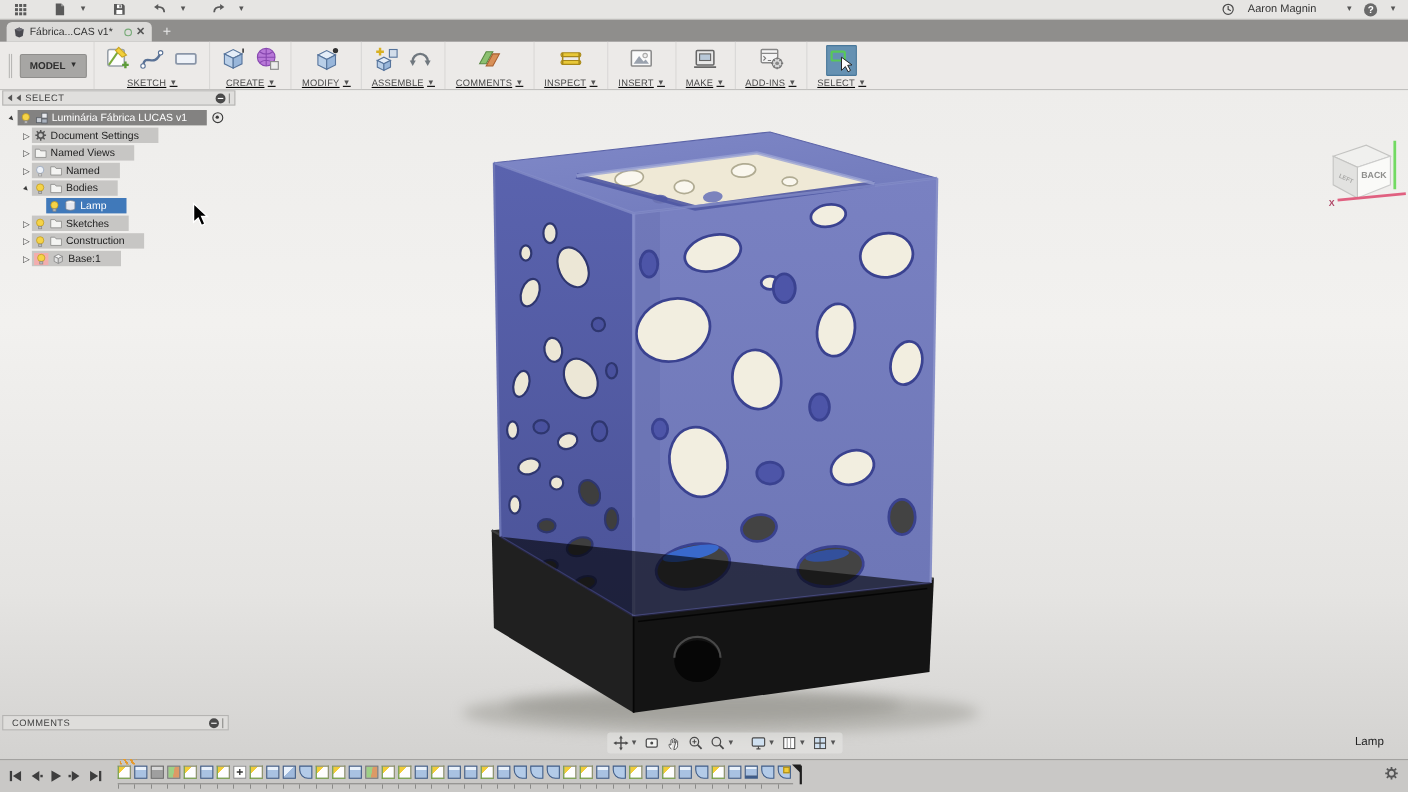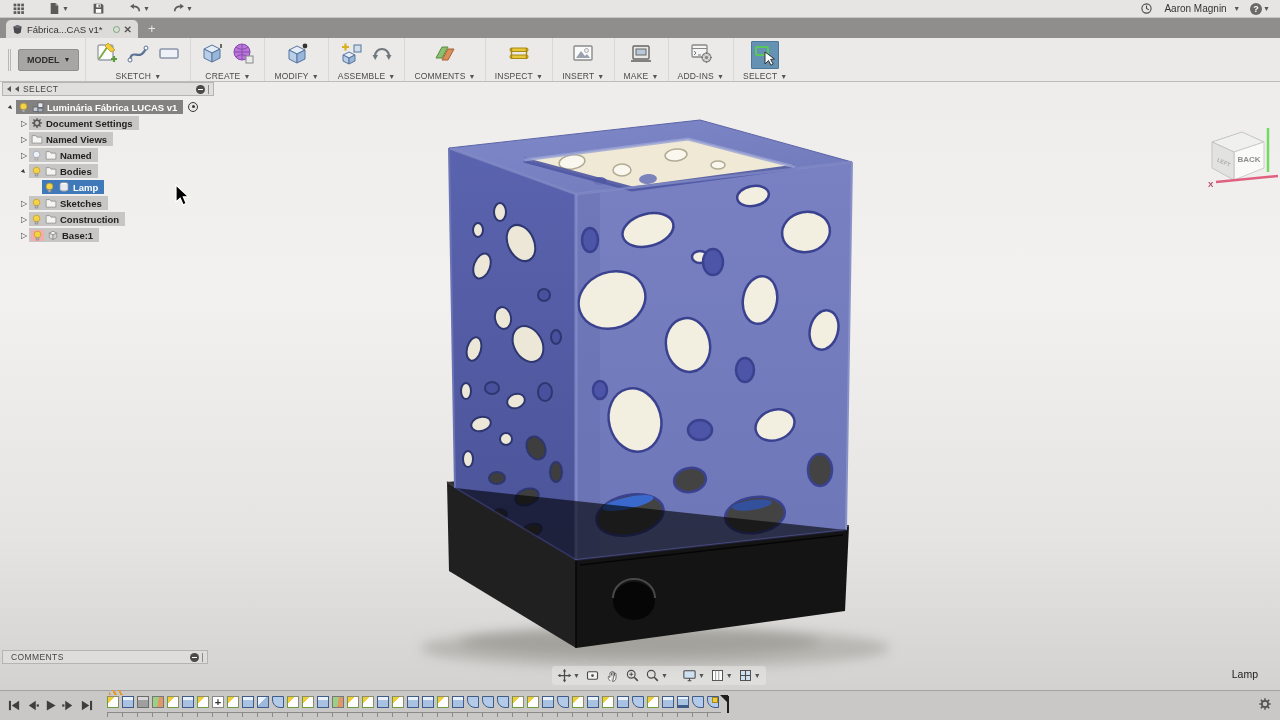--- a/index.html
+++ b/index.html
@@ -1,40 +1,40 @@
 <!DOCTYPE html>
 <html><head>
 <meta charset="utf-8">
 <style>
   * { margin:0; padding:0; box-sizing:border-box; }
   html,body { width:1280px; height:720px; overflow:hidden; font-family:"Liberation Sans", sans-serif; background:#d8d7d5; }
 
   
   #topbar { height:18px; background:#e6e5e3; border-bottom:1px solid #c6c5c3; display:flex; align-items:center; padding:0 10px; gap:4px; }
-  .tb-btn { height:16px; min-width:16px; display:inline-flex; align-items:center; justify-content:center; gap:1px; cursor:default; }
+  .tb-btn { height:16px; min-width:16px; display:inline-flex; align-items:center; justify-content:center; gap:11px; cursor:default; }
   .tb-btn svg { width:13px; height:13px; }
   .caret { font-size:7px; color:#555; line-height:1; }
   .tb-gap { width:14px; }
   #topbar .right { margin-left:auto; display:flex; align-items:center; gap:10px; }
   #user-name { font-size:10px; color:#333; }
   .helpcirc { width:12px; height:12px; border-radius:50%; background:#6a6a6a; color:#fff; font-size:9px; font-weight:bold; display:inline-flex; align-items:center; justify-content:center; }
 
   
   #tabbar { height:20px; background:#8f8e8c; display:flex; align-items:flex-end; padding-left:6px; }
   .tab { height:18px; width:132px; background:#dcdbd9; border-radius:5px 5px 0 0; display:flex; align-items:center; gap:4px; padding:0 6px; font-size:9.5px; color:#333; }
   .tab svg { width:11px; height:11px; flex:0 0 auto; }
   .tab .sync { width:7px; height:7px; border:1.5px solid #76aa76; border-radius:50%; margin-left:auto; }
   .tab .close { font-size:10px; color:#555; font-weight:bold; }
   .newtab { color:#e8e8e8; font-size:13px; margin:0 0 2px 10px; }
 
   
   #toolbar { height:44px; background:#eceae8; border-bottom:1px solid #bdbcba; display:flex; align-items:stretch; }
   .grip { width:3px; border-left:1px solid #b8b7b5; border-right:1px solid #b8b7b5; height:22px; margin:11px 7px 0 8px; }
   #model-btn { align-self:center; background:#a7a6a4; border:1px solid #8f8e8c; border-radius:2px; color:#2e2e2e; font-size:9px; font-weight:bold; padding:5px 8px; display:flex; gap:4px; align-items:center; margin-right:6px; }
-  .tgroup { display:flex; flex-direction:column; align-items:center; justify-content:space-between; padding:3px 9px 0; border-left:1px solid #d9d8d6; }
+  .tgroup { display:flex; flex-direction:column; align-items:center; justify-content:flex-start; padding:3px 9px 0; border-left:1px solid #d9d8d6;text-decoration:underline; }
   .tgroup.active-group {}
   .tgroup .gicons { height:28px; display:flex; align-items:center; gap:7px; }
   .tgroup .gicons svg { width:24px; height:24px; }
   .tgroup .glabel { font-size:8.5px; color:#4a4a4a; margin-top:1px; display:flex; gap:3px; align-items:center; letter-spacing:.2px; }
   .sel-ic { background:#6591b2; border:1px solid #49789a; padding:1px; border-radius:1px; }
   .sel-ic svg { display:block; }
 
   
   #canvas { position:relative; height:608px; background:linear-gradient(180deg,#eeedeb 0%,#f2f1ef 35%,#e5e4e2 75%,#d3d2d0 100%); overflow:hidden; }
   #model-svg { position:absolute; inset:0; }
@@ -44,21 +44,21 @@
   .panelhead { height:14px; background:rgba(222,221,219,.92); border:1px solid #b5b4b2; display:flex; align-items:center; font-size:8.5px; color:#444; letter-spacing:.4px; padding:0 4px; gap:4px; }
   .dbltri { display:inline-block; width:0; height:0; border-top:3px solid transparent; border-bottom:3px solid transparent; border-right:4px solid #555; }
   .phead-right { margin-left:auto; display:flex; align-items:center; gap:3px; }
   .minuscirc { width:9px; height:9px; border-radius:50%; background:#4a4a4a; position:relative; }
   .minuscirc::after { content:""; position:absolute; left:2px; right:2px; top:4px; height:1.5px; background:#fff; }
   .phandle { width:1px; height:9px; background:#8a8a88; }
   #btree { margin-top:4px; }
   .brow { display:flex; align-items:center; height:14px; margin-bottom:2px; font-size:9.5px; color:#222; }
   .brow .caret-box { width:10px; display:inline-flex; justify-content:center; font-size:8px; color:#3a3a3a; }
   .caret-exp { transform:rotate(45deg); display:inline-block; }
-  .bpill { display:inline-flex; align-items:center; gap:3px; height:14px; background:#c7c6c4; padding:0 6px 0 2px; white-space:nowrap;font-weight:bold; }
+  .bpill { display:inline-flex; align-items:center; gap:3px; height:14px; background:#c7c6c4; padding:0 18px 0 2px; white-space:nowrap; }
   .bpill svg { width:12px; height:12px; }
   .brow.root .bpill { background:#838281; color:#fff; }
   .brow.selected .bpill { background:#4079ba; color:#fff; }
   .flagred { background:#f2aeae; display:inline-flex; padding:0 1px; }
   .targetcirc { width:10px; height:10px; border:1.5px solid #3a3a3a; border-radius:50%; margin-left:5px; position:relative; background:#e8e7e5; }
   .targetcirc::after { content:""; position:absolute; left:2.2px; top:2.2px; width:3px; height:3px; border-radius:50%; background:#3a3a3a; }
 
   
   #viewcube { position:absolute; left:1198px; top:38px; width:84px; height:84px; }
 

